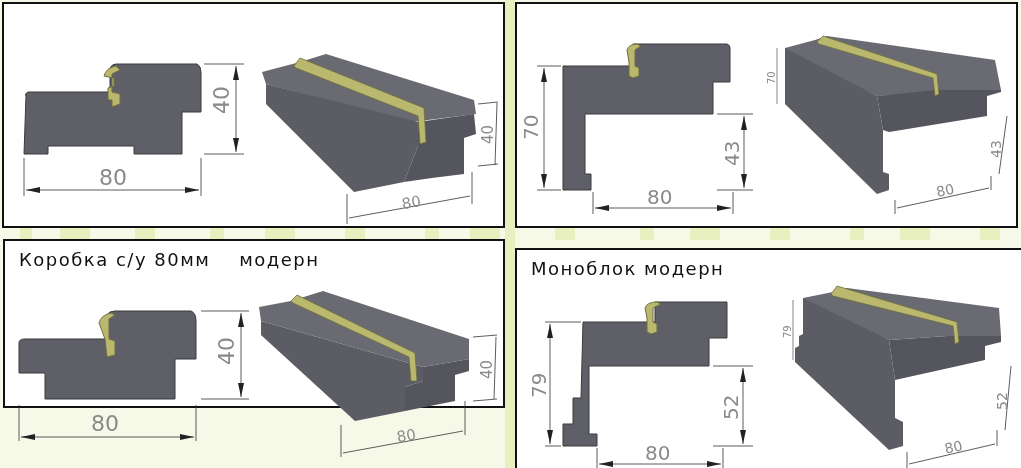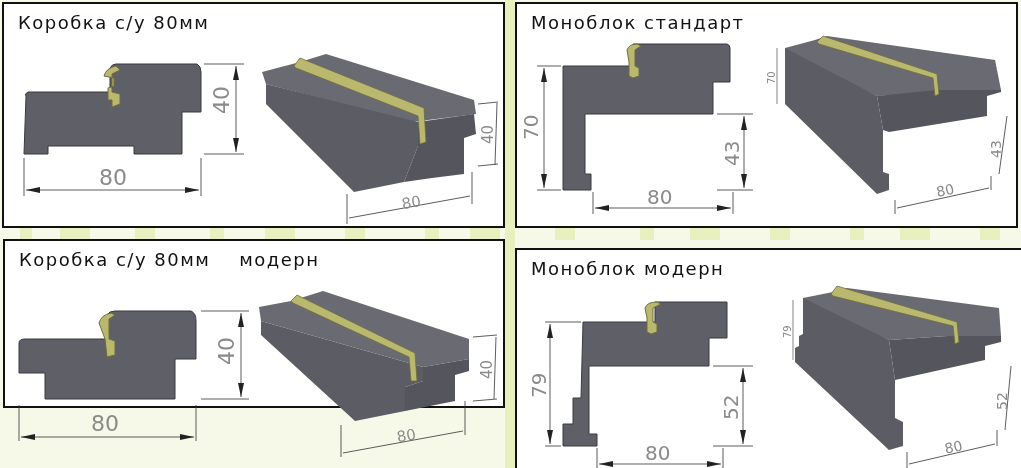--- a/index.html
+++ b/index.html
@@ -30,21 +30,20 @@
     <rect x="690" y="228" width="30" height="12"></rect>
       <rect x="770" y="228" width="20" height="12"></rect>
     <rect x="850" y="228" width="14" height="12"></rect>
       <rect x="900" y="228" width="30" height="12"></rect>
     <rect x="980" y="228" width="20" height="12"></rect>
     <rect x="505" y="0" width="10" height="468"></rect>
   </g>
 </svg>
 
 <div class="panel" style="left:2px;top:2px;width:503px;height:226px;">
-  <div class="ptitle">Коробка с/у 80мм</div>
   <svg width="503" height="226">
 
     <path d="M22 92 Q20 90 24 88 L106 88 L106 64 Q108 60 112 60 L193 60 Q197 62 197 68 L197 108 L178 108 L178 150 L130 150 L130 142 L44 142 L44 150 L20 150 Z" fill="#5f5f68" stroke="#3a3a40" stroke-width="1"></path>
     <path d="M100 72 Q102 64 112 62 L116 66 L108 70 L108 88 L116 90 L116 100 L108 103 L108 96 L104 96 L104 84 L110 82 L110 74 Z" fill="#b9b86e" stroke="#6f6e3c" stroke-width="1"></path>
 
     <line x1="20" y1="154" x2="20" y2="192" stroke="#333" stroke-width="0.8"></line>
     <line x1="197" y1="154" x2="197" y2="192" stroke="#333" stroke-width="0.8"></line>
     <line x1="22" y1="186" x2="195" y2="186" stroke="#333" stroke-width="0.8"></line>
     <path d="M22 186 L36 183 L36 189 Z M195 186 L181 183 L181 189 Z" fill="#222"></path>
     <text class="dim" x="95" y="181" font-size="22">80</text>
@@ -64,21 +63,20 @@
     <line x1="345" y1="214" x2="466" y2="192" stroke="#333" stroke-width="0.8"></line>
     <text class="dim" x="398" y="204" font-size="15" transform="rotate(-10 405 200)">80</text>
     <line x1="474" y1="100" x2="494" y2="98" stroke="#333" stroke-width="0.8"></line>
     <line x1="474" y1="162" x2="494" y2="160" stroke="#333" stroke-width="0.8"></line>
     <line x1="493" y1="99" x2="491" y2="161" stroke="#333" stroke-width="0.8"></line>
     <text class="dim" x="0" y="0" font-size="15" transform="translate(489,140) rotate(-90)">40</text>
   </svg>
 </div>
 
 <div class="panel" style="left:515px;top:2px;width:503px;height:226px;">
-  <div class="ptitle">Моноблок стандарт</div>
   <svg width="503" height="226">
     <path d="M46 62 L116 62 L116 40 L210 40 Q213 41 213 44 L213 78 L196 78 L196 110 L68 110 L68 170 L74 170 L74 186 L46 186 Z" fill="#5f5f68" stroke="#3a3a40" stroke-width="1"></path>
     <path d="M110 46 Q112 40 120 40 L124 42 L118 46 L118 62 L122 64 L122 72 L116 74 L112 72 L112 58 Z" fill="#b9b86e" stroke="#6f6e3c" stroke-width="1"></path>
     <line x1="20" y1="62" x2="44" y2="62" stroke="#333" stroke-width="0.8"></line>
     <line x1="20" y1="186" x2="44" y2="186" stroke="#333" stroke-width="0.8"></line>
     <line x1="27" y1="64" x2="27" y2="184" stroke="#333" stroke-width="0.8"></line>
     <path d="M27 64 L24 78 L30 78 Z M27 184 L24 170 L30 170 Z" fill="#222"></path>
     <text class="dim" x="0" y="0" font-size="20" transform="translate(21,136) rotate(-90)">70</text>
     <line x1="76" y1="188" x2="76" y2="210" stroke="#333" stroke-width="0.8"></line>
     <line x1="216" y1="188" x2="216" y2="210" stroke="#333" stroke-width="0.8"></line>

